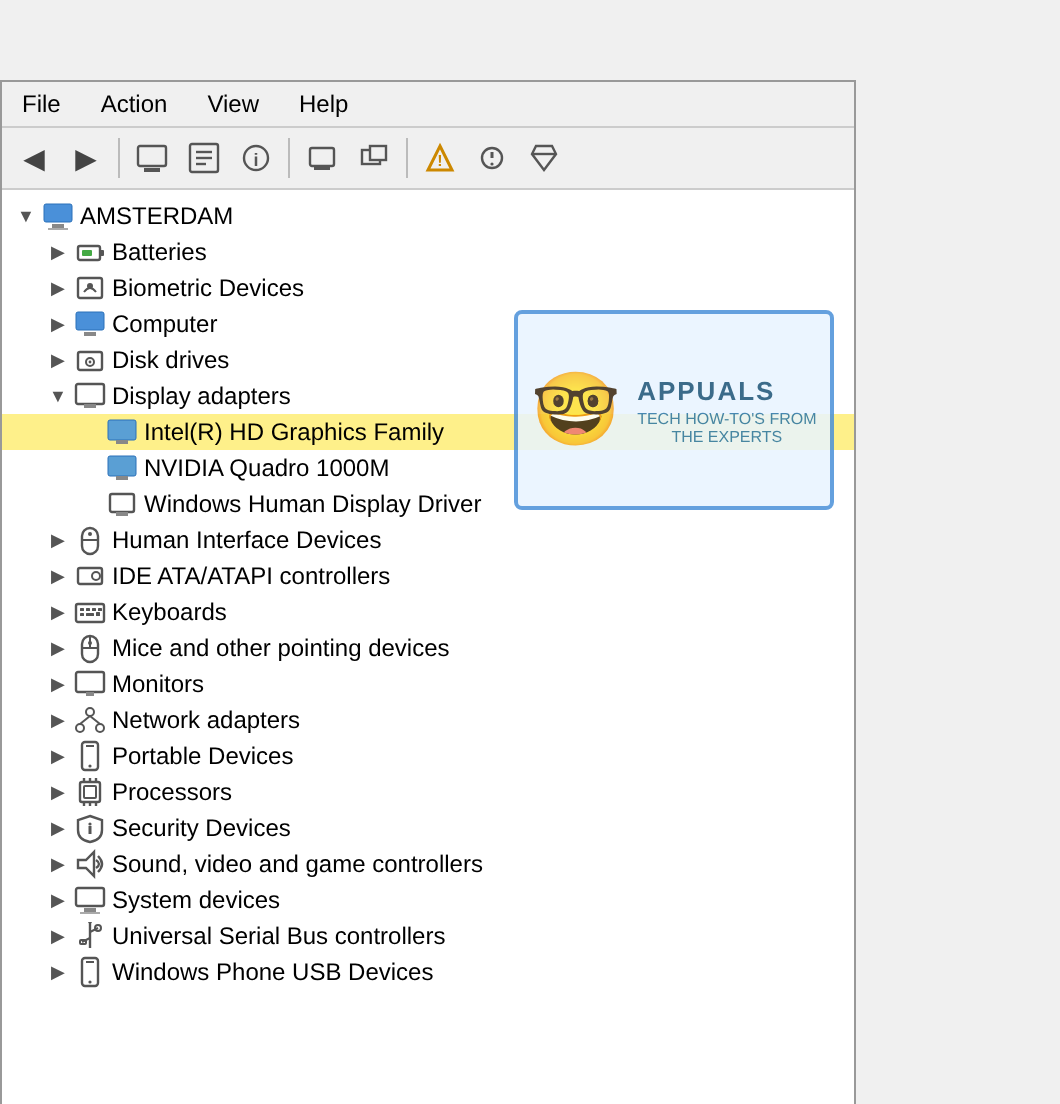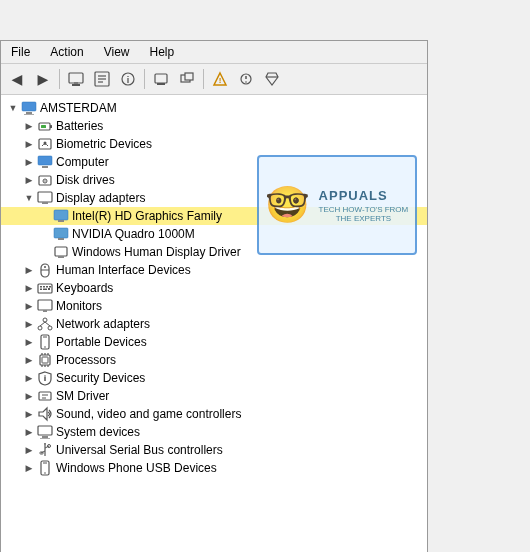--- a/index.html
+++ b/index.html
@@ -342,39 +342,61 @@
         <div class="icon">
           <svg width="16" height="16" viewBox="0 0 16 16">
             <rect x="4" y="2" width="8" height="13" rx="4" fill="none" stroke="#555" stroke-width="1.2"></rect>
             <line x1="4" y1="8" x2="12" y2="8" stroke="#555" stroke-width="1"></line>
             <circle cx="8" cy="5" r="1" fill="#555"></circle>
           </svg>
         </div>
         <span class="item-label">Human Interface Devices</span>
       </div>
 
+      <div class="tree-item level-1">
+        <div class="expander collapsed"></div>
+        <div class="icon">
+          <svg width="16" height="16" viewBox="0 0 16 16">
+            <rect x="2" y="4" width="12" height="8" rx="1" fill="none" stroke="#555" stroke-width="1.2"></rect>
+            <circle cx="11" cy="8" r="2" fill="none" stroke="#555" stroke-width="1"></circle>
+          </svg>
+        </div>
+        <span class="item-label">IDE ATA/ATAPI controllers</span>
+      </div>
 
 
       <div class="tree-item level-1">
         <div class="expander collapsed"></div>
         <div class="icon">
           <svg width="16" height="16" viewBox="0 0 16 16">
             <rect x="1" y="4" width="14" height="9" rx="1" fill="none" stroke="#555" stroke-width="1.2"></rect>
             <rect x="3" y="6" width="2" height="1.5" rx="0.3" fill="#555"></rect>
             <rect x="6" y="6" width="2" height="1.5" rx="0.3" fill="#555"></rect>
             <rect x="9" y="6" width="2" height="1.5" rx="0.3" fill="#555"></rect>
             <rect x="3" y="8.5" width="2" height="1.5" rx="0.3" fill="#555"></rect>
             <rect x="6" y="8.5" width="4" height="1.5" rx="0.3" fill="#555"></rect>
             <rect x="11" y="8" width="2" height="2" rx="0.3" fill="#555"></rect>
             <rect x="12" y="6" width="2" height="1.5" rx="0.3" fill="#555"></rect>
           </svg>
         </div>
         <span class="item-label">Keyboards</span>
       </div>
 
+      <div class="tree-item level-1">
+        <div class="expander collapsed"></div>
+        <div class="icon">
+          <svg width="16" height="16" viewBox="0 0 16 16">
+            <rect x="4" y="2" width="8" height="13" rx="4" fill="none" stroke="#555" stroke-width="1.2"></rect>
+            <line x1="4" y1="8" x2="12" y2="8" stroke="#555" stroke-width="1"></line>
+            <line x1="8" y1="2" x2="8" y2="8" stroke="#555" stroke-width="1"></line>
+            <circle cx="8" cy="5.5" r="1" fill="#555"></circle>
+          </svg>
+        </div>
+        <span class="item-label">Mice and other pointing devices</span>
+      </div>
 
       <div class="tree-item level-1">
         <div class="expander collapsed"></div>
         <div class="icon">
           <svg width="16" height="16" viewBox="0 0 16 16">
             <rect x="1" y="2" width="14" height="10" rx="1" fill="none" stroke="#555" stroke-width="1.2"></rect>
             <line x1="6" y1="13" x2="10" y2="13" stroke="#888" stroke-width="2"></line>
             <line x1="8" y1="12" x2="8" y2="13" stroke="#888" stroke-width="1.5"></line>
           </svg>
         </div>
@@ -429,31 +451,20 @@
         <div class="icon">
           <svg width="16" height="16" viewBox="0 0 16 16">
             <path d="M8,2 L14,4 L14,9 Q14,14 8,15 Q2,14 2,9 L2,4 Z" fill="none" stroke="#555" stroke-width="1.2"></path>
             <line x1="8" y1="7" x2="8" y2="11" stroke="#555" stroke-width="1.5"></line>
             <circle cx="8" cy="6" r="0.8" fill="#555"></circle>
           </svg>
         </div>
         <span class="item-label">Security Devices</span>
       </div>
 
-      <div class="tree-item level-1">
-        <div class="expander collapsed"></div>
-        <div class="icon">
-          <svg width="16" height="16" viewBox="0 0 16 16">
-            <rect x="2" y="4" width="12" height="8" rx="1" fill="none" stroke="#555" stroke-width="1.2"></rect>
-            <line x1="5" y1="7" x2="11" y2="7" stroke="#555" stroke-width="1"></line>
-            <line x1="5" y1="10" x2="9" y2="10" stroke="#555" stroke-width="1"></line>
-          </svg>
-        </div>
-        <span class="item-label">SM Driver</span>
-      </div>
 
       <div class="tree-item level-1">
         <div class="expander collapsed"></div>
         <div class="icon">
           <svg width="16" height="16" viewBox="0 0 16 16">
             <polygon points="2,6 6,6 10,2 10,14 6,10 2,10" fill="none" stroke="#555" stroke-width="1.2"></polygon>
             <path d="M11,6 Q14,8 11,10" fill="none" stroke="#555" stroke-width="1.2"></path>
             <path d="M12,4 Q16,8 12,12" fill="none" stroke="#555" stroke-width="1.2"></path>
           </svg>
         </div>

